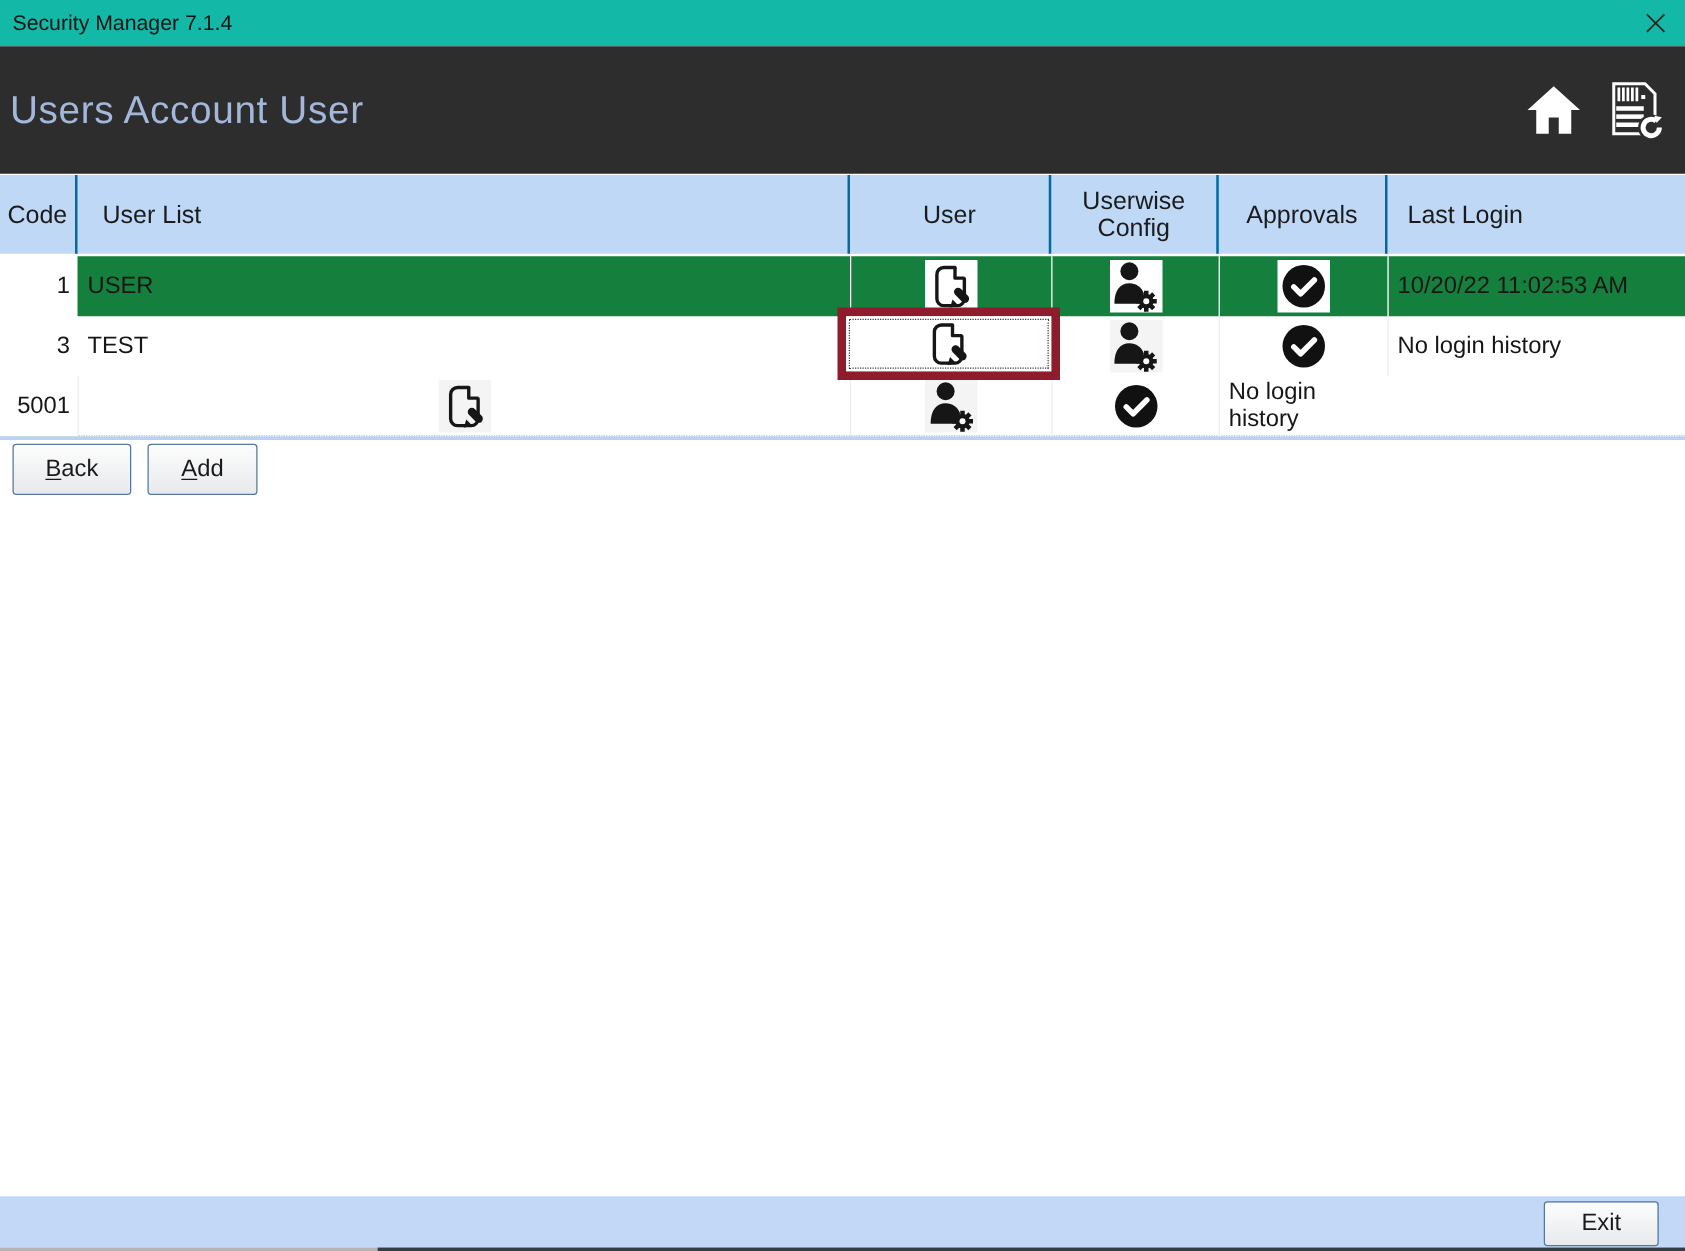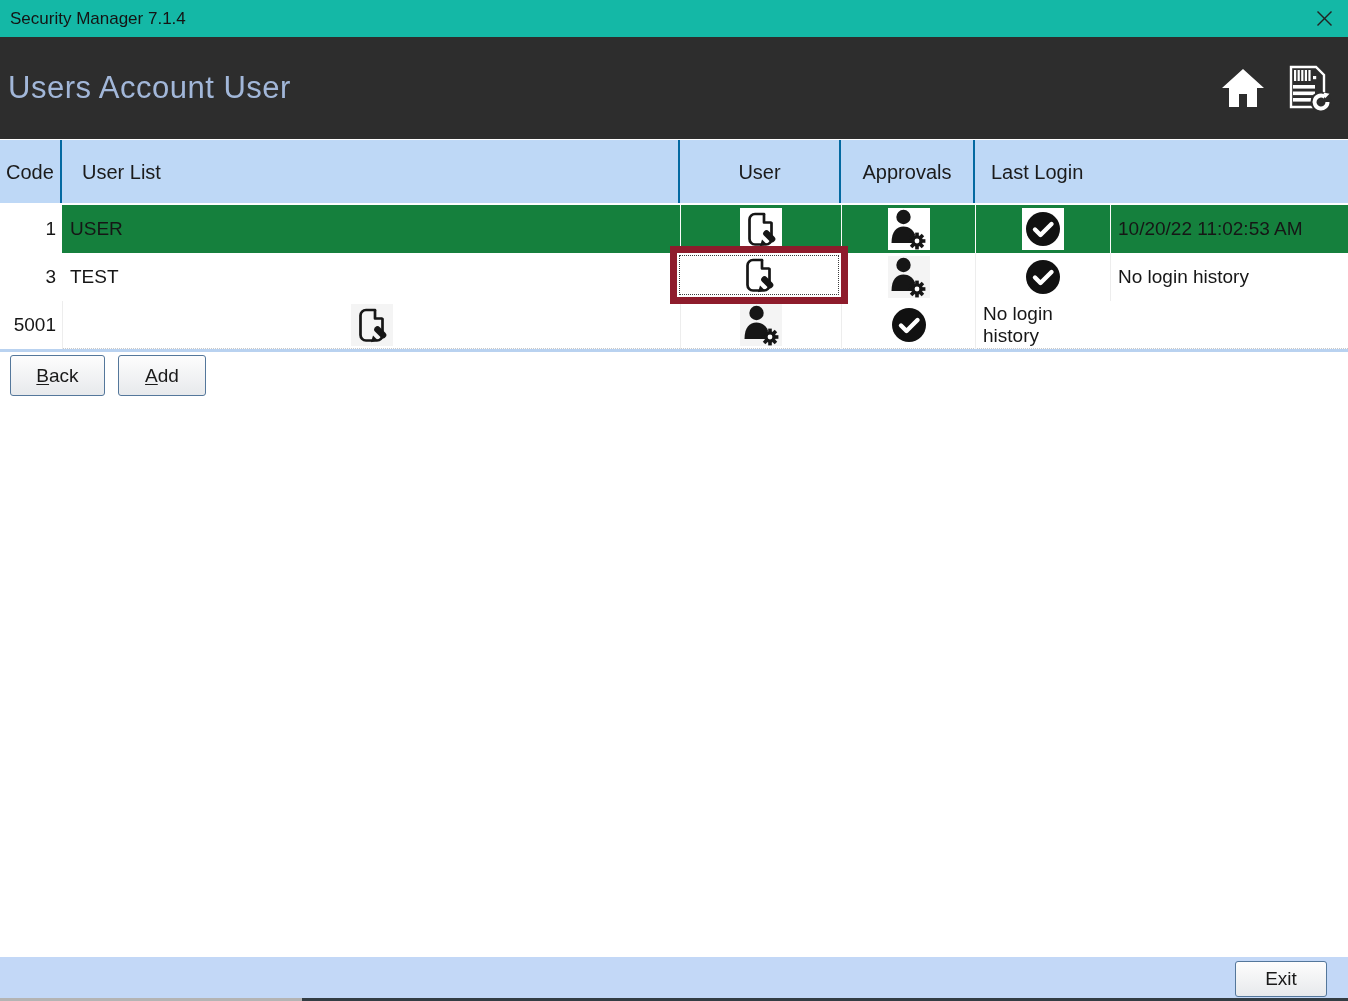--- a/index.html
+++ b/index.html
@@ -165,20 +165,21 @@
           <path d="M39.5 28.5 l6 1.2 -4.2 4.6 z" fill="#fff"></path>
         </svg>
       </span>
     </div>
   </div>
 
   <div class="thead">
     <div class="th c-code">Code</div>
     <div class="th c-user">User List</div>
     <div class="th c-edit">User</div>
+    <div class="th c-userwise">Userwise Config</div>
     <div class="th c-approvals">Approvals</div>
     <div class="th c-lastlogin">Last Login</div>
   </div>
 
   <div class="tbody">
 
     <div class="trow striped">
       <div class="cell c-code">1</div>
       <div class="cell c-user">USER</div>
       <div class="cell c-edit">

